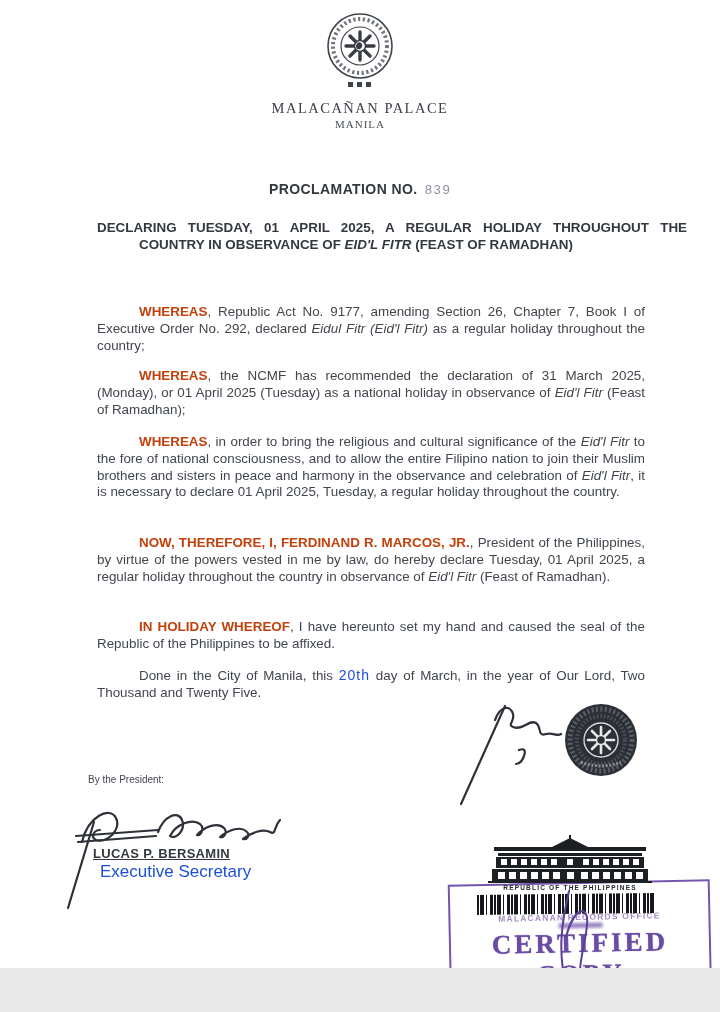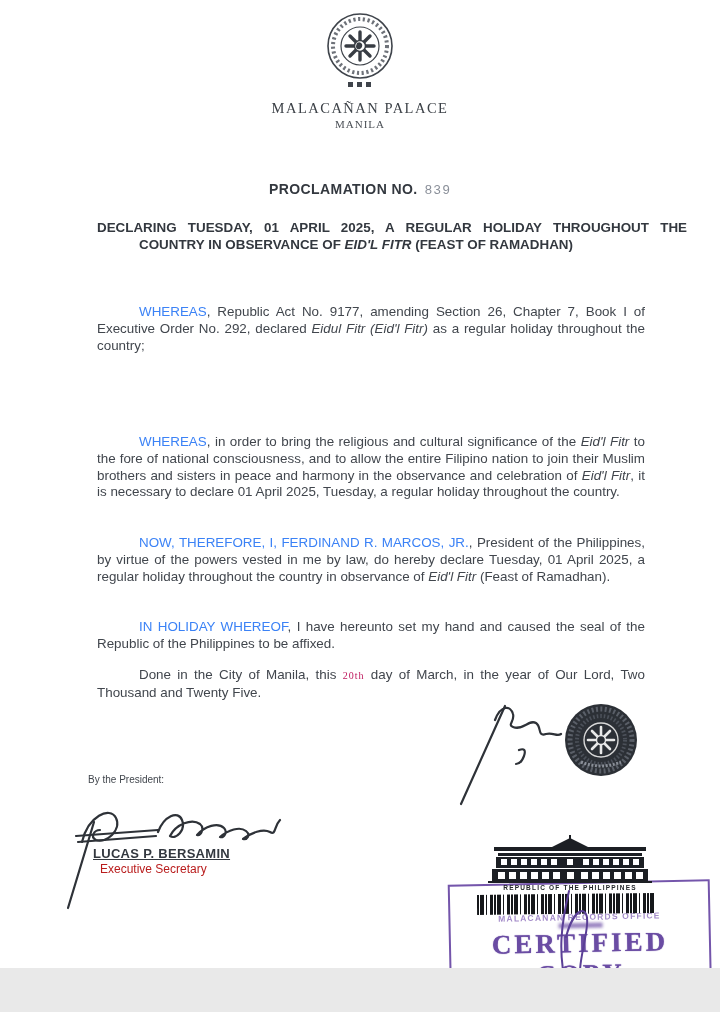--- a/index.html
+++ b/index.html
@@ -16,27 +16,27 @@
   .proc-line{top:181px;display:flex;justify-content:center;align-items:baseline;gap:7px;width:100%;}
   .proc-label{font-weight:bold;font-size:14px;letter-spacing:.4px;color:#33383f;}
   .typed{font-family:"Liberation Mono",monospace;color:#8a8f99;letter-spacing:1px;}
   .proc-num{font-size:13px;}
   
   .doc-text{left:83px;width:548px;font-size:13.4px;line-height:16.6px;text-align:justify;color:#41464d;margin-left:14px;}
   .title-block{top:220px;font-weight:bold;color:#33383f;padding-left:42px;text-indent:-42px;line-height:16.8px;}
   .para{text-indent:42px;}
   .p1{top:291px;} .p2{top:355px;} .p3{top:421px;} .p4{top:522px;} .p5{top:606px;} .p6{top:654px;}
   .it{font-style:italic;}
-  .bd{font-weight:normal;color:#3b82f6;}
-  .typed-run{font-family:Liberation Serif, serif;color:#be185d;letter-spacing:1px;font-size:10px;}
+  .bd{font-weight:bold;color:#c2410c;}
+  .typed-run{font-family:Liberation Sans, sans-serif;color:#1d4ed8;letter-spacing:1px;font-size:14px;}
   
   .sig-stroke{stroke:#2e3238;stroke-width:2.2;fill:none;stroke-linecap:round;stroke-linejoin:round;}
   .by-president{left:88px;top:774px;font-size:10px;color:#41464d;}
   .bersamin-name{left:93px;top:846px;font-weight:bold;font-size:13px;letter-spacing:.3px;color:#33383f;text-decoration:underline;}
-  .exec-sec{left:100px;top:862px;font-size:12px;color:#b91c1c;}
+  .exec-sec{left:100px;top:862px;font-size:17px;color:#1d4ed8;}
   
   .footer-line{top:934px;font-family:"Liberation Serif",serif;font-size:11.5px;letter-spacing:.8px;color:#2f343a;z-index:1;}
   
   .stamp-box{left:449px;top:882px;width:258px;height:122px;border:2.5px solid #7455ab;transform:rotate(-1.2deg);z-index:2;background:rgba(255,255,255,.06);}
   .stamp-inner{position:absolute;left:0;right:0;text-align:center;}
   .office-line{top:28px;font-size:8.5px;letter-spacing:1.2px;color:#a48cc9;font-weight:bold;}
   .office-smudge{position:absolute;left:108px;top:39px;width:44px;height:5px;background:#7e62b0;filter:blur(1.5px);opacity:.8;}
   .certified{top:44px;font-family:"Liberation Serif",serif;font-weight:bold;font-size:27px;letter-spacing:3px;color:#6a4ca3;text-shadow:0 0 1px #6a4ca3;}
   .stamp-name{top:86px;font-weight:bold;font-size:12px;color:#7152a8;letter-spacing:.2px;}
   .stamp-title{top:102px;font-weight:bold;font-size:11px;color:#8a6fc0;letter-spacing:1px;}
@@ -74,20 +74,21 @@
   <div class="abs center manila">MANILA</div>
 
   <div class="abs proc-line">
     <span class="proc-label">PROCLAMATION NO.</span>
     <span class="typed proc-num">839</span>
   </div>
 
   <div class="abs doc-text title-block"><span>DECLARING TUESDAY, 01 APRIL 2025, A REGULAR HOLIDAY THROUGHOUT THE COUNTRY IN OBSERVANCE OF </span><span class="it">EID'L FITR</span><span> (FEAST OF RAMADHAN)</span></div>
 
   <p class="abs doc-text para p1"><span class="bd">WHEREAS</span><span>, Republic Act No. 9177, amending Section 26, Chapter 7, Book I of Executive Order No. 292, declared </span><span class="it">Eidul Fitr (Eid'l Fitr)</span><span> as a regular holiday throughout the country;</span></p>
+  <p class="abs doc-text para p2"><span class="bd">WHEREAS</span><span>, the NCMF has recommended the declaration of 31 March 2025, (Monday), or 01 April 2025 (Tuesday) as a national holiday in observance of </span><span class="it">Eid'l Fitr</span><span> (Feast of Ramadhan);</span></p>
   <p class="abs doc-text para p3"><span class="bd">WHEREAS</span><span>, in order to bring the religious and cultural significance of the </span><span class="it">Eid'l Fitr</span><span> to the fore of national consciousness, and to allow the entire Filipino nation to join their Muslim brothers and sisters in peace and harmony in the observance and celebration of </span><span class="it">Eid'l Fitr</span><span>, it is necessary to declare 01 April 2025, Tuesday, a regular holiday throughout the country.</span></p>
   <p class="abs doc-text para p4"><span class="bd">NOW, THEREFORE, I, FERDINAND R. MARCOS, JR.</span><span>, President of the Philippines, by virtue of the powers vested in me by law, do hereby declare Tuesday, 01 April 2025, a regular holiday throughout the country in observance of </span><span class="it">Eid'l Fitr</span><span> (Feast of Ramadhan).</span></p>
   <p class="abs doc-text para p5"><span class="bd">IN HOLIDAY WHEREOF</span><span>, I have hereunto set my hand and caused the seal of the Republic of the Philippines to be affixed.</span></p>
   <p class="abs doc-text para p6"><span>Done in the City of Manila, this </span><span class="typed-run">20th</span><span>  day of March, in the year of Our Lord, Two Thousand and Twenty Five.</span></p>
 
   <div class="abs" style="left:453px;top:690px;">
     <svg width="118" height="118" viewBox="0 0 118 118">
       <g class="sig-stroke">
         <path d="M8,114 L52,16"></path>
         <path d="M42,30 C48,14 58,16 60,24 C62,31 54,35 60,37 C70,41 76,29 83,33 C89,37 84,47 93,44 C100,42 104,47 108,44"></path>

